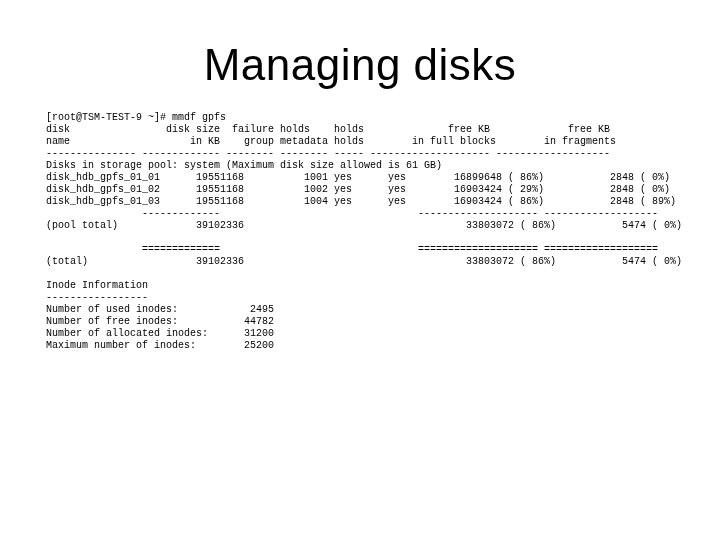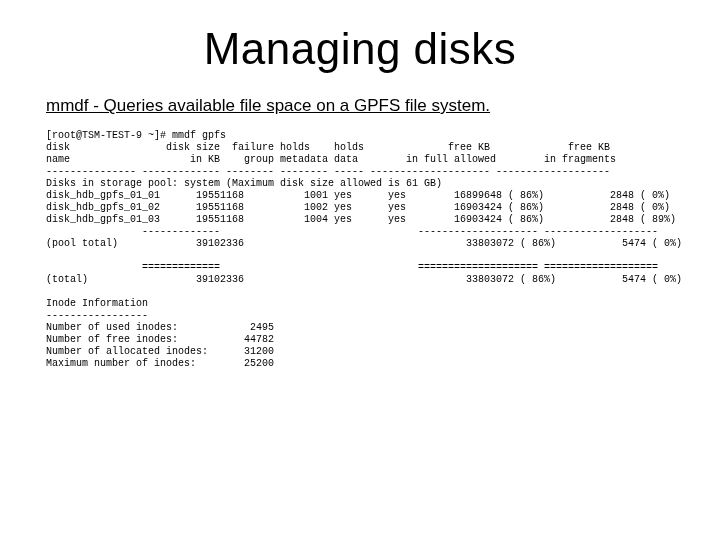--- a/index.html
+++ b/index.html
@@ -8,21 +8,21 @@
     width: 720px;
     height: 540px;
     background: #fff;
     font-family: "Comic Sans MS", "Comic Sans", cursive, sans-serif;
     color: #000;
   }
   .slide {
     width: 720px;
     height: 540px;
     box-sizing: border-box;
-    padding: 18px 46px 0 46px;
+    padding: 34px 46px 0 46px;
   }
   .title {
     text-align: center;
     font-size: 44px;
     font-weight: 400;
     margin: 6px 0 22px 0;
     letter-spacing: 0.5px;
   }
   .subtitle {
     font-size: 17px;
@@ -34,29 +34,28 @@
     font-size: 10px;
     line-height: 1.2;
     white-space: pre;
   }
 </style>
 </head>
 <body>
 
 <div class="slide">
   <div class="title">Managing disks</div>
-  <div class="subtitle">mmdf - Queries available file space on a GPFS file system.</div>
 
   <div class="term"><span>[root@TSM-TEST-9 ~]# mmdf gpfs</span>
 <span>disk                disk size  failure holds    holds              free KB             free KB</span>
-<span>name                    in KB    group metadata data        in full allowed        in fragments</span>
+<span>name                    in KB    group metadata holds        in full blocks        in fragments</span>
 <span>--------------- ------------- -------- -------- ----- -------------------- -------------------</span>
 <span>Disks in storage pool: system (Maximum disk size allowed is 61 GB)</span>
 <span>disk_hdb_gpfs_01_01      19551168          1001 yes      yes        16899648 ( 86%)           2848 ( 0%)</span>
-<span>disk_hdb_gpfs_01_02      19551168          1002 yes      yes        16903424 ( 86%)           2848 ( 0%)</span>
+<span>disk_hdb_gpfs_01_02      19551168          1002 yes      yes        16903424 ( 29%)           2848 ( 0%)</span>
 <span>disk_hdb_gpfs_01_03      19551168          1004 yes      yes        16903424 ( 86%)           2848 ( 89%)</span>
 <span>                -------------                                 -------------------- -------------------</span>
 <span>(pool total)             39102336                                     33803072 ( 86%)           5474 ( 0%)</span>
 <span> </span>
 <span>                =============                                 ==================== ===================</span>
 <span>(total)                  39102336                                     33803072 ( 86%)           5474 ( 0%)</span>
 <span> </span>
 <span>Inode Information</span>
 <span>-----------------</span>
 <span>Number of used inodes:            2495</span>

